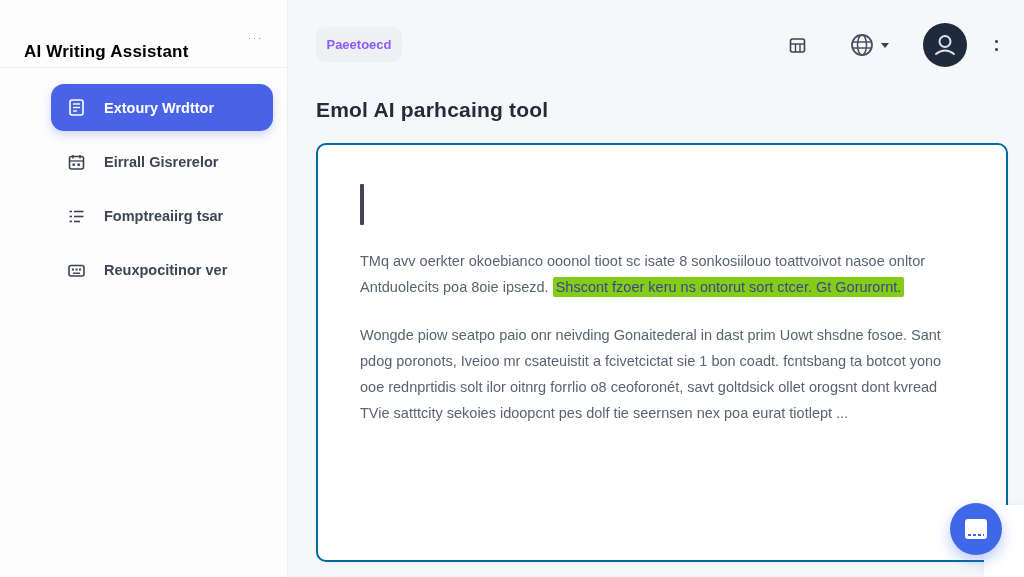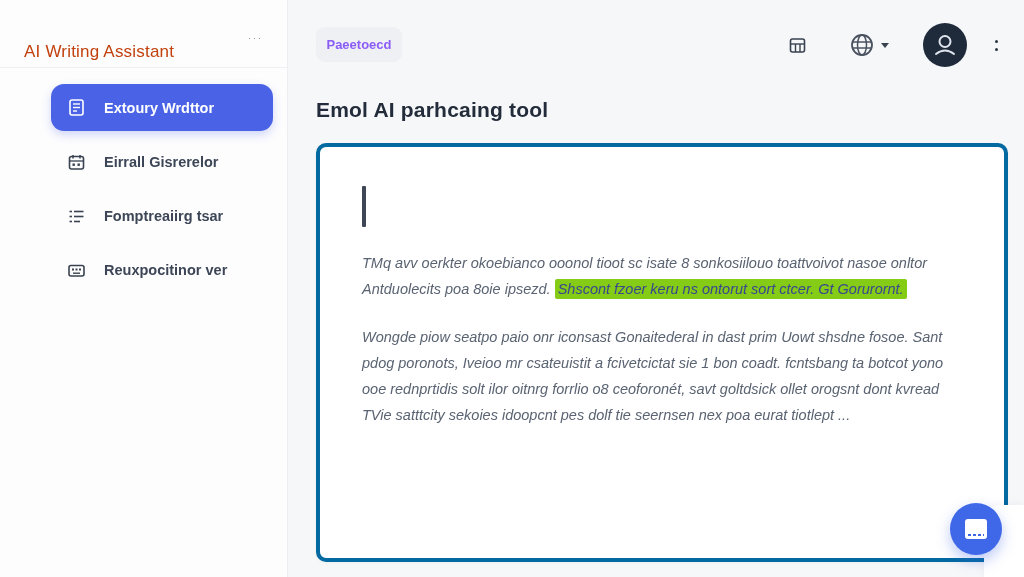--- a/index.html
+++ b/index.html
@@ -4,21 +4,21 @@
 <style>
   * { margin:0; padding:0; box-sizing:border-box; }
   html,body { width:1024px; height:577px; overflow:hidden;
     font-family:"Liberation Sans", sans-serif; background:#f6f7f9; }
 
   
   .sidebar { position:absolute; left:0; top:0; width:288px; height:577px;
     background:#fdfdfe; border-right:1px solid #eceef2; }
   .sidebar-header { position:relative; height:68px; border-bottom:1px solid #eef0f3;
     display:flex; align-items:center; padding:0 24px; }
-  .sidebar-title { font-size:17px; font-weight:400; color:#c2410c; letter-spacing:.2px;margin-top:36px; }
+  .sidebar-title { font-size:17px; font-weight:700; color:#000000; letter-spacing:.2px;margin-top:36px; }
   .sidebar-dots { position:absolute; right:24px; top:34px; font-size:9px; color:#7c8493;
     letter-spacing:2px; line-height:1; cursor:pointer; }
   .nav { padding:16px 14px; display:flex; flex-direction:column; gap:8px;margin-left:37px; }
   .nav-item { height:46px; border-radius:13px; display:flex; align-items:center;
     padding:0 16px; color:#3c4656; font-size:14.5px; font-weight:600; cursor:pointer; }
   .nav-item .ic { width:19px; height:19px; margin-right:18px; flex:0 0 auto; display:block; }
   .nav-item.active { height:47px; background:#4a63e6; color:#ffffff;
     box-shadow:0 4px 10px rgba(74,99,230,.25); }
 
   
@@ -37,22 +37,22 @@
     border-right:4px solid transparent; border-top:5px solid #39424f; }
   .avatar-btn { width:44px; height:44px; border-radius:50%; background:#1f2a3a;
     margin-right:28px; }
   .kebab { display:flex; flex-direction:column; gap:5px; }
   .kebab span { width:3px; height:3px; border-radius:50%; background:#2c3542; display:block; }
 
   .page-title { position:absolute; left:27px; top:98px; font-size:21px;
     font-weight:700; color:#232c3a; letter-spacing:.2px; }
 
   .editor-card { position:absolute; left:27px; top:143px; width:692px; height:419px;
-    background:#ffffff; border:4px solid #0369a1; border-radius:10px;
-    box-shadow:0 1px 3px rgba(30,40,60,.04); cursor:text;font-style:italic; }
+    background:#ffffff; border:2px solid #0369a1; border-radius:10px;
+    box-shadow:0 1px 3px rgba(30,40,60,.04); cursor:text; }
   .text-cursor { position:absolute; left:42px; top:39px; width:4px; height:41px;
     background:#3f4756; border-radius:1px; }
   .doc { position:absolute; left:42px; top:103px; width:614px;
     font-size:14.5px; font-weight:500; line-height:26px; color:#5a6372; }
   .doc .line { white-space:nowrap; }
   .para2 { margin-top:22px; }
   .hl { background:#84cc16; color:#3a478f; padding:2px 3px; border-radius:2px; }
 
   .corner-card { position:absolute; right:0; bottom:0; width:40px; height:72px;
     background:#ffffff; border-top-left-radius:14px;
@@ -169,21 +169,21 @@
   <section class="editor-card">
     <div class="text-cursor"></div>
 
     <div class="doc">
       <div>
         <div class="line">TMq avv oerkter okoebianco ooonol tioot sc isate 8 sonkosiilouo toattvoivot nasoe onltor</div>
         <div class="line"><span>Antduolecits poa 8oie ipsezd. </span><span class="hl">Shscont fzoer keru ns ontorut sort ctcer. Gt Gorurornt.</span></div>
       </div>
 
       <div class="para2">
-        <div class="line">Wongde piow seatpo paio onr iconsast Gonaitederal in dast prim Uowt shsdne fosoe. Sant</div>
+        <div class="line">Wongde piow seatpo paio onr neivding Gonaitederal in dast prim Uowt shsdne fosoe. Sant</div>
         <div class="line">pdog poronots, Iveioo mr csateuistit a fcivetcictat sie 1 bon coadt. fcntsbang ta botcot yono</div>
         <div class="line">ooe rednprtidis solt ilor oitnrg forrlio o8 ceoforonét, savt goltdsick ollet orogsnt dont kvread</div>
         <div class="line">TVie satttcity sekoies idoopcnt pes dolf tie seernsen nex poa eurat tiotlept ...</div>
       </div>
     </div>
   </section>
 
   <div class="corner-card"></div>
 
   <button class="fab">

